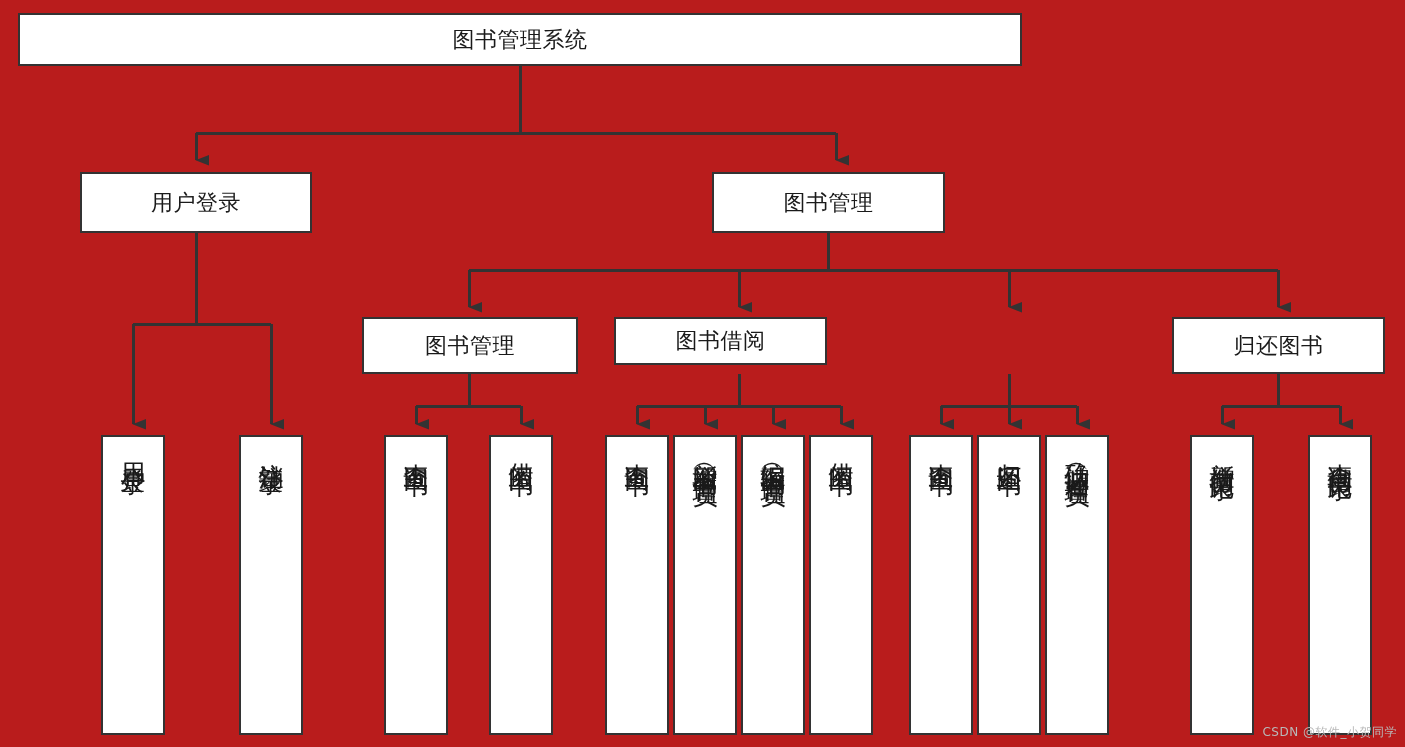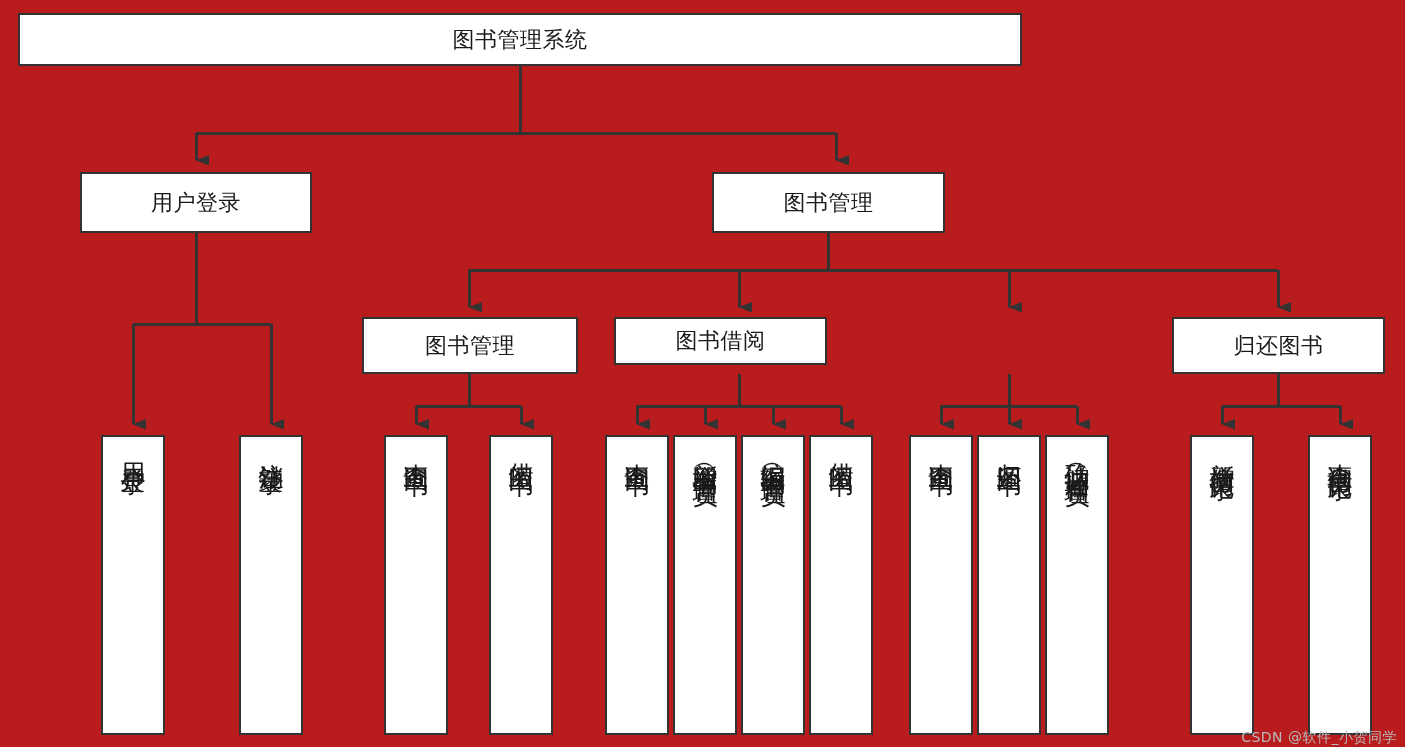--- a/index.html
+++ b/index.html
@@ -56,22 +56,22 @@
     writing-mode: vertical-rl;
     text-orientation: upright;
     font-size: 25px;
     letter-spacing: 3px;
     white-space: nowrap;
     line-height: 1;
   }
   #watermark {
     position: absolute;
     right: 8px;
-    bottom: 0;
-    font-size: 14px;
+    bottom: 6px;
+    font-size: 12px;
     color: #b9b9b9;
     letter-spacing: 0.5px;
     z-index: 5;
     white-space: nowrap;
   }
 </style>
 </head>
 <body>
 
 <div id="diagram-root">

